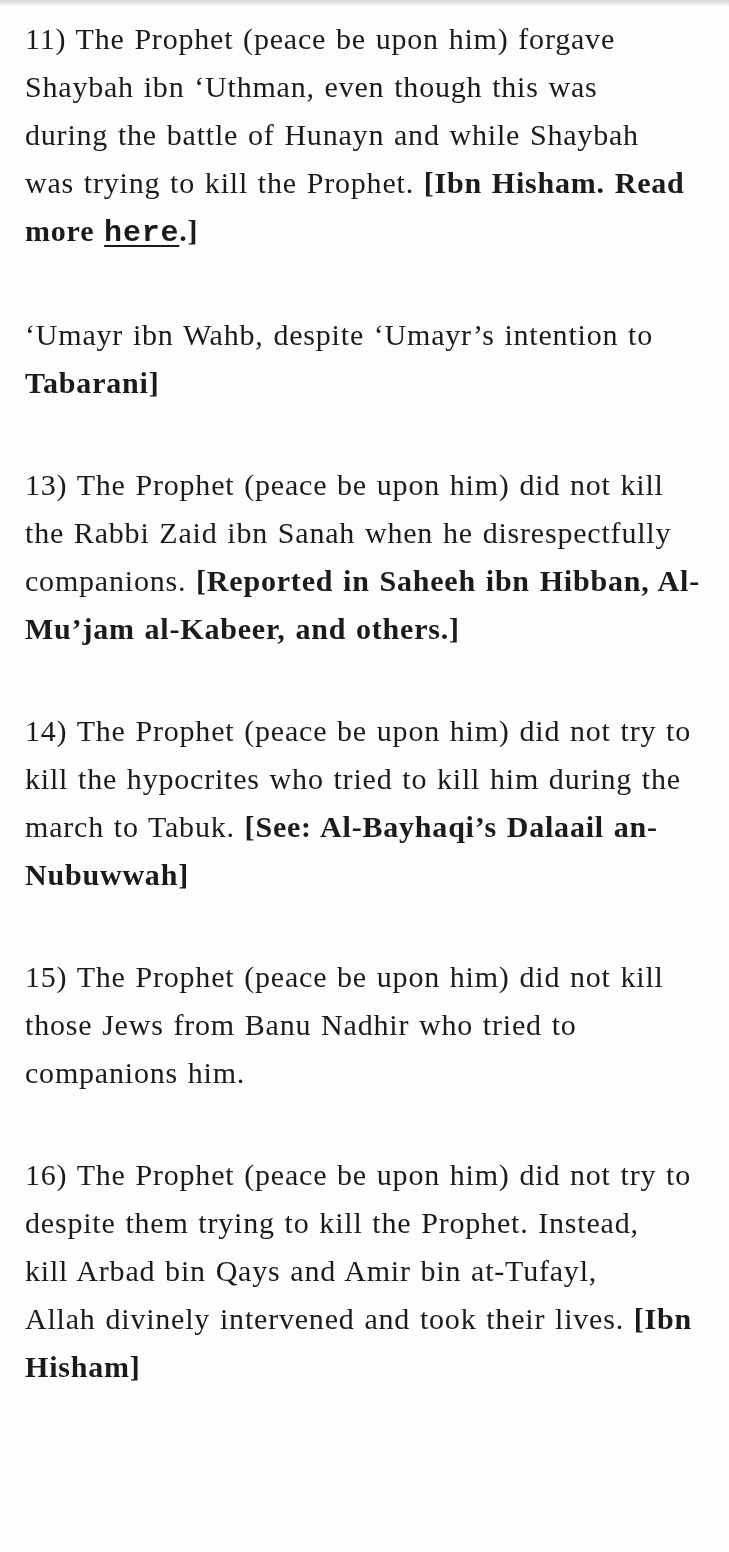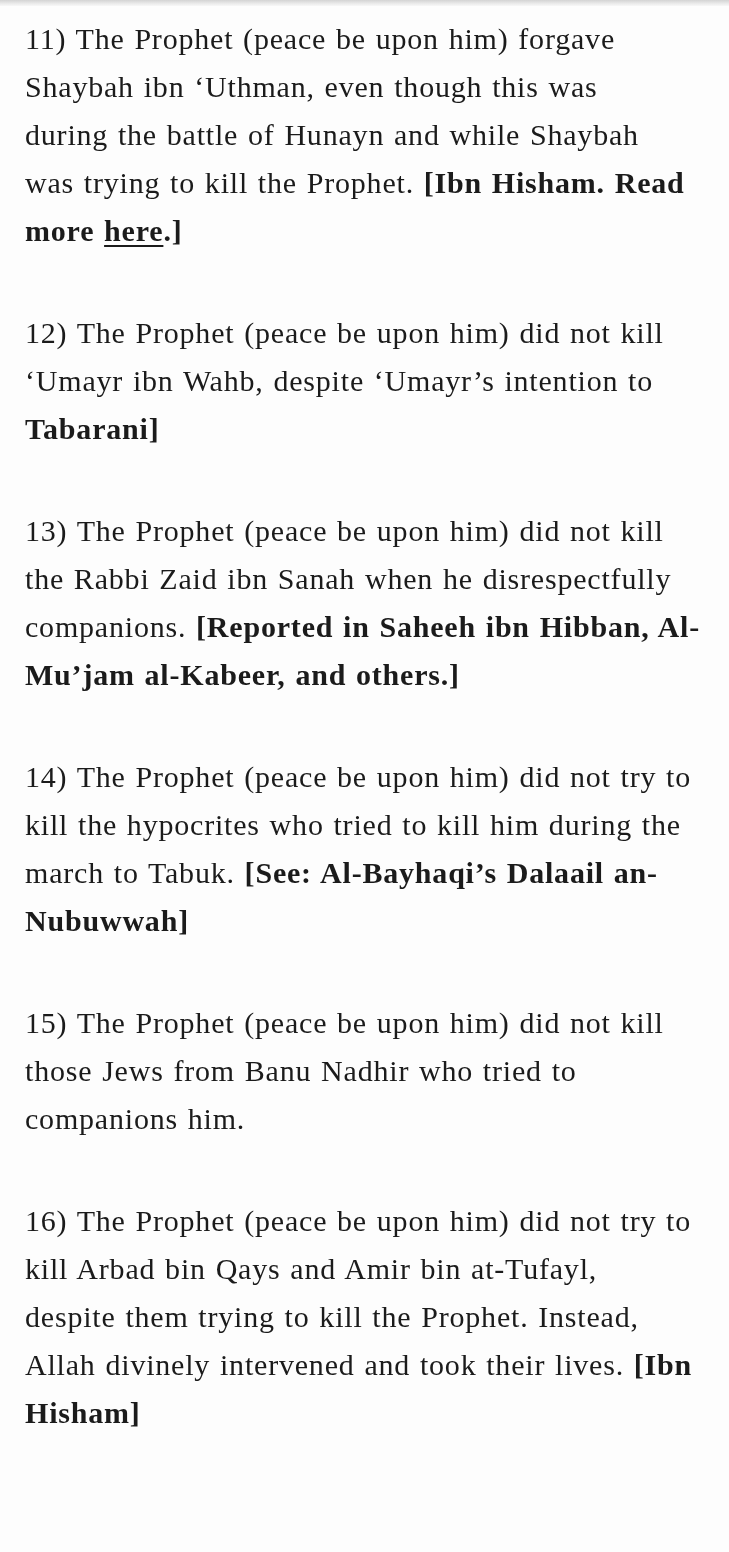--- a/index.html
+++ b/index.html
@@ -35,38 +35,38 @@
     white-space: nowrap;
     color: #1b1b1b;
   }
   .seg-b { font-weight: bold; }
   .seg-i { }
   a.inline-link {
     color: inherit;
     text-decoration: underline;
     text-underline-offset: 4px;
     text-decoration-thickness: 2px;
+    font-family: Liberation Mono, monospace;
   }
 </style>
 </head>
 <body>
 
 <div class="top-strip"></div>
 
 <main class="page">
   <div id="paragraphs">
       <div class="paragraph">
         <div class="line"><span>11) The Prophet (peace be upon him) forgave</span></div>
         <div class="line"><span>Shaybah ibn ‘Uthman, even though this was</span></div>
         <div class="line"><span>during the battle of Hunayn and while Shaybah</span></div>
         <div class="line"><span>was trying to kill the Prophet. </span><span class="seg-b">[Ibn Hisham. Read</span></div>
         <div class="line"><span class="seg-b">more </span><a class="seg-b inline-link" href="#">here</a><span class="seg-b">.]</span></div>
       </div>
       <div class="paragraph">
-        <div class="line"><span>12) The Prophet (peace be upon him) did not kill</span></div>
         <div class="line"><span>‘Umayr ibn Wahb, despite ‘Umayr’s intention to</span></div>
         <div class="line"><span class="seg-b">Tabarani]</span></div>
       </div>
       <div class="paragraph">
         <div class="line"><span>13) The Prophet (peace be upon him) did not kill</span></div>
         <div class="line"><span>the Rabbi Zaid ibn Sanah when he disrespectfully</span></div>
         <div class="line"><span>companions. </span><span class="seg-b">[Reported in Saheeh ibn Hibban, Al-</span></div>
         <div class="line"><span class="seg-b">Mu’jam al-Kabeer, and others.]</span></div>
       </div>
       <div class="paragraph">
@@ -75,19 +75,19 @@
         <div class="line"><span>march to Tabuk. </span><span class="seg-b">[See: Al-Bayhaqi’s </span><span class="seg-b seg-i">Dalaail an-</span></div>
         <div class="line"><span class="seg-b seg-i">Nubuwwah</span><span class="seg-b">]</span></div>
       </div>
       <div class="paragraph">
         <div class="line"><span>15) The Prophet (peace be upon him) did not kill</span></div>
         <div class="line"><span>those Jews from Banu Nadhir who tried to</span></div>
         <div class="line"><span>companions him.</span></div>
       </div>
       <div class="paragraph">
         <div class="line"><span>16) The Prophet (peace be upon him) did not try to</span></div>
+        <div class="line"><span>despite them trying to kill the Prophet. Instead,</span></div>
         <div class="line"><span>kill Arbad bin Qays and Amir bin at-Tufayl,</span></div>
-        <div class="line"><span>despite them trying to kill the Prophet. Instead,</span></div>
         <div class="line"><span>Allah divinely intervened and took their lives. </span><span class="seg-b">[Ibn</span></div>
         <div class="line"><span class="seg-b">Hisham]</span></div>
       </div>
     </div>
 </main>
 
 </body></html>

